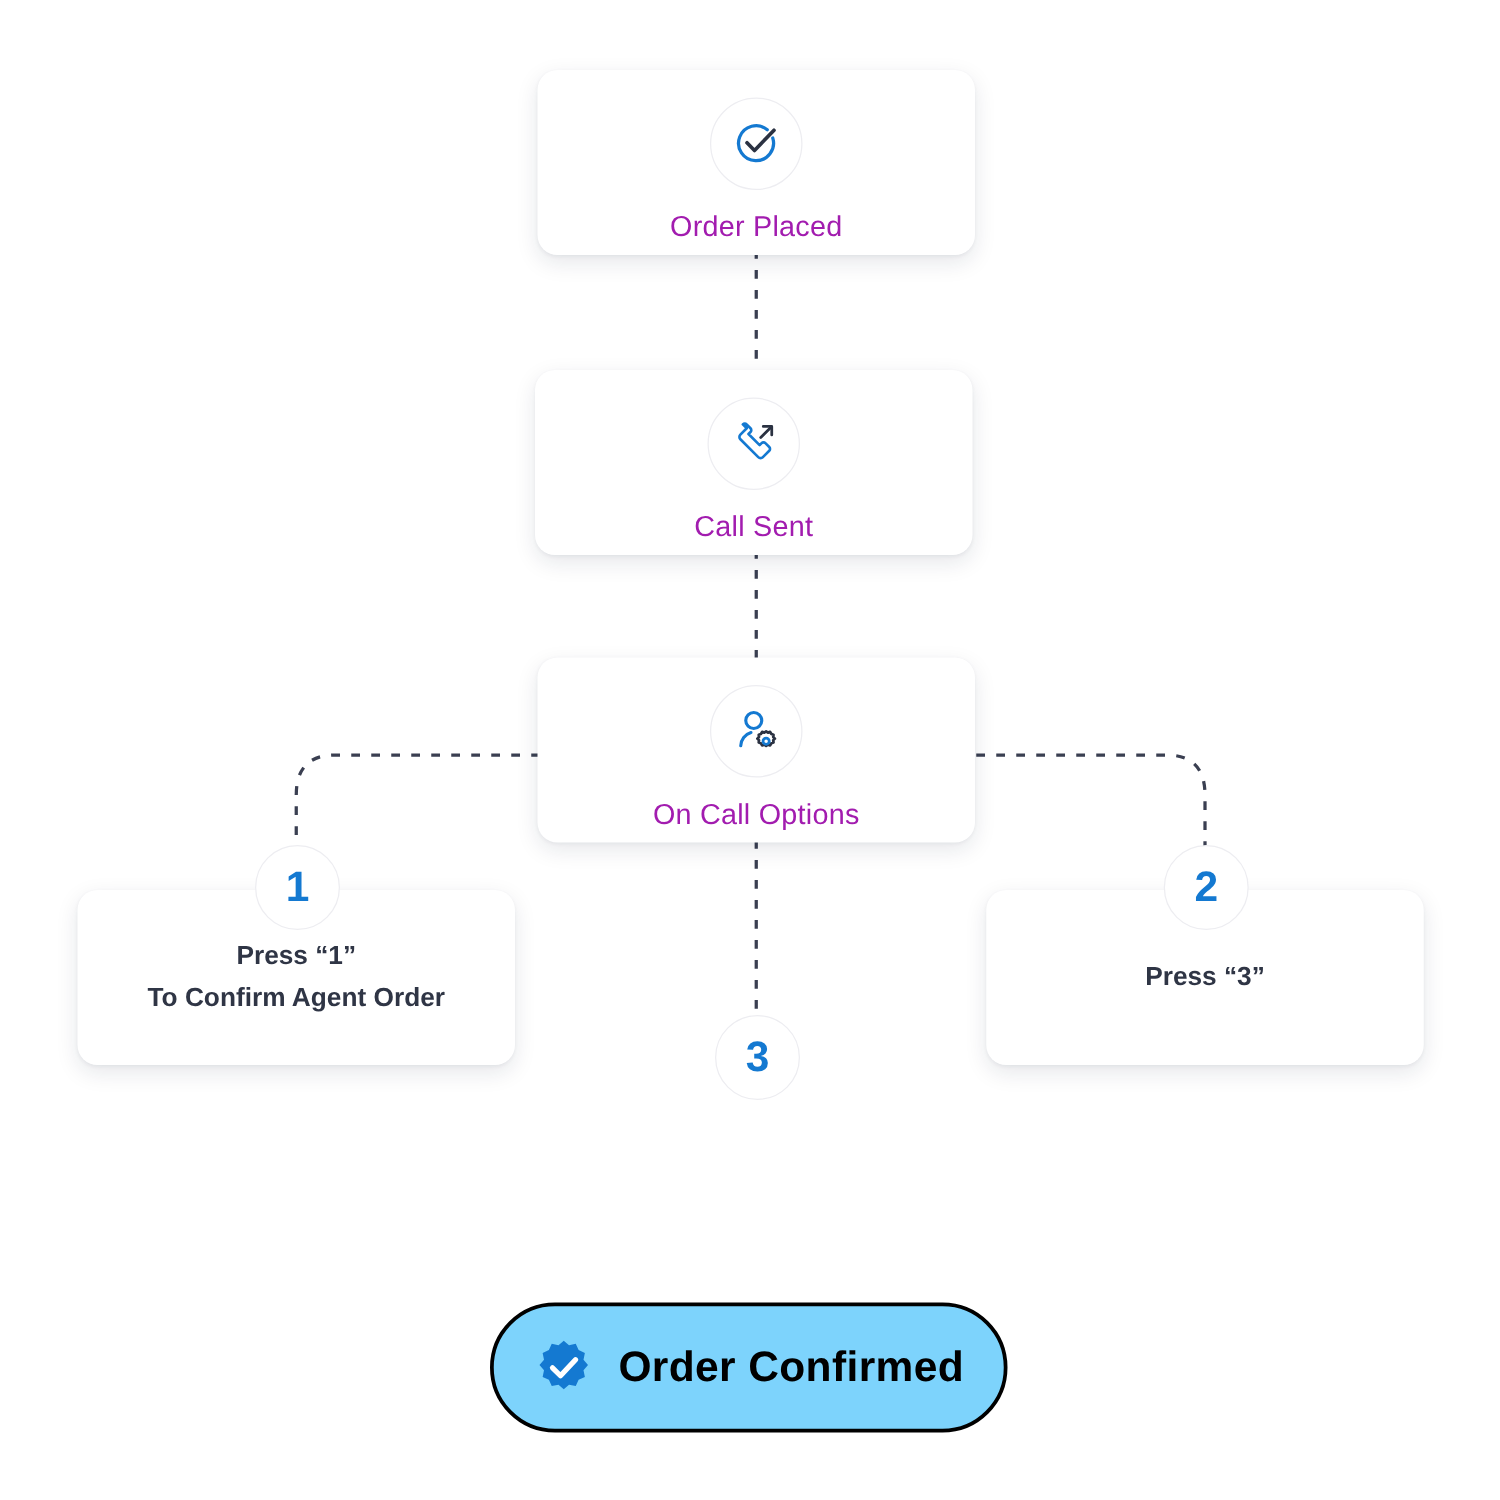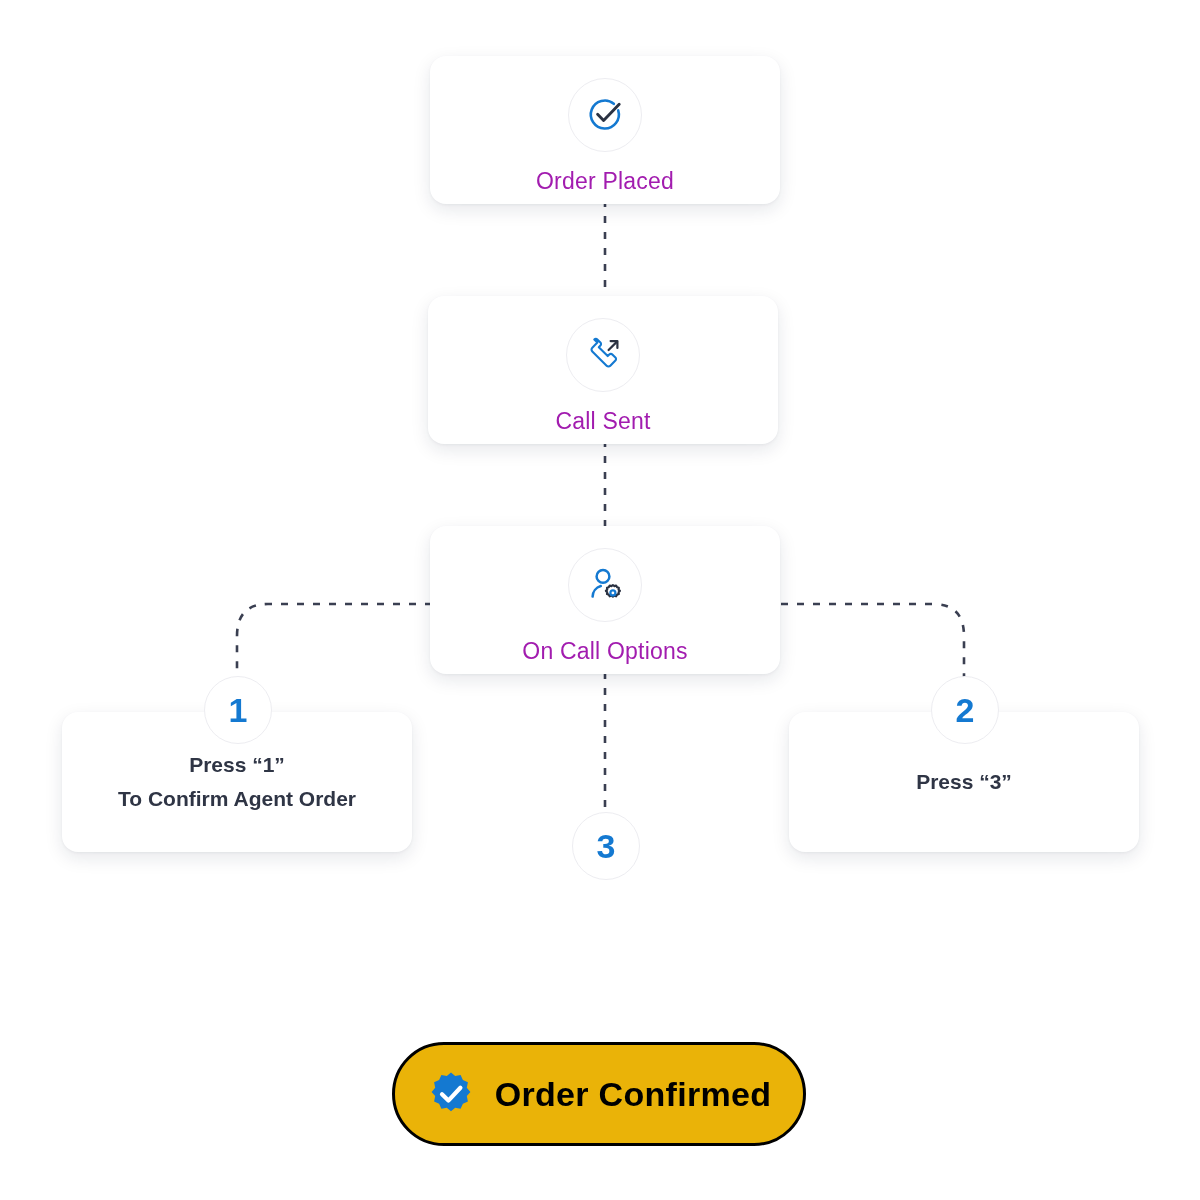--- a/index.html
+++ b/index.html
@@ -101,21 +101,21 @@
 
   
   .confirm-pill {
     position: absolute;
     left: 392px;
     top: 1042px;
     width: 414px;
     height: 104px;
     border: 3px solid #000000;
     border-radius: 52px;
-    background: #eab308;
+    background: #7dd3fc;
     display: flex;
     align-items: center;
     justify-content: center;
     gap: 20px;
     box-sizing: border-box;
   }
   .confirm-text {
     font-size: 34px;
     font-weight: bold;
     color: #000000;

